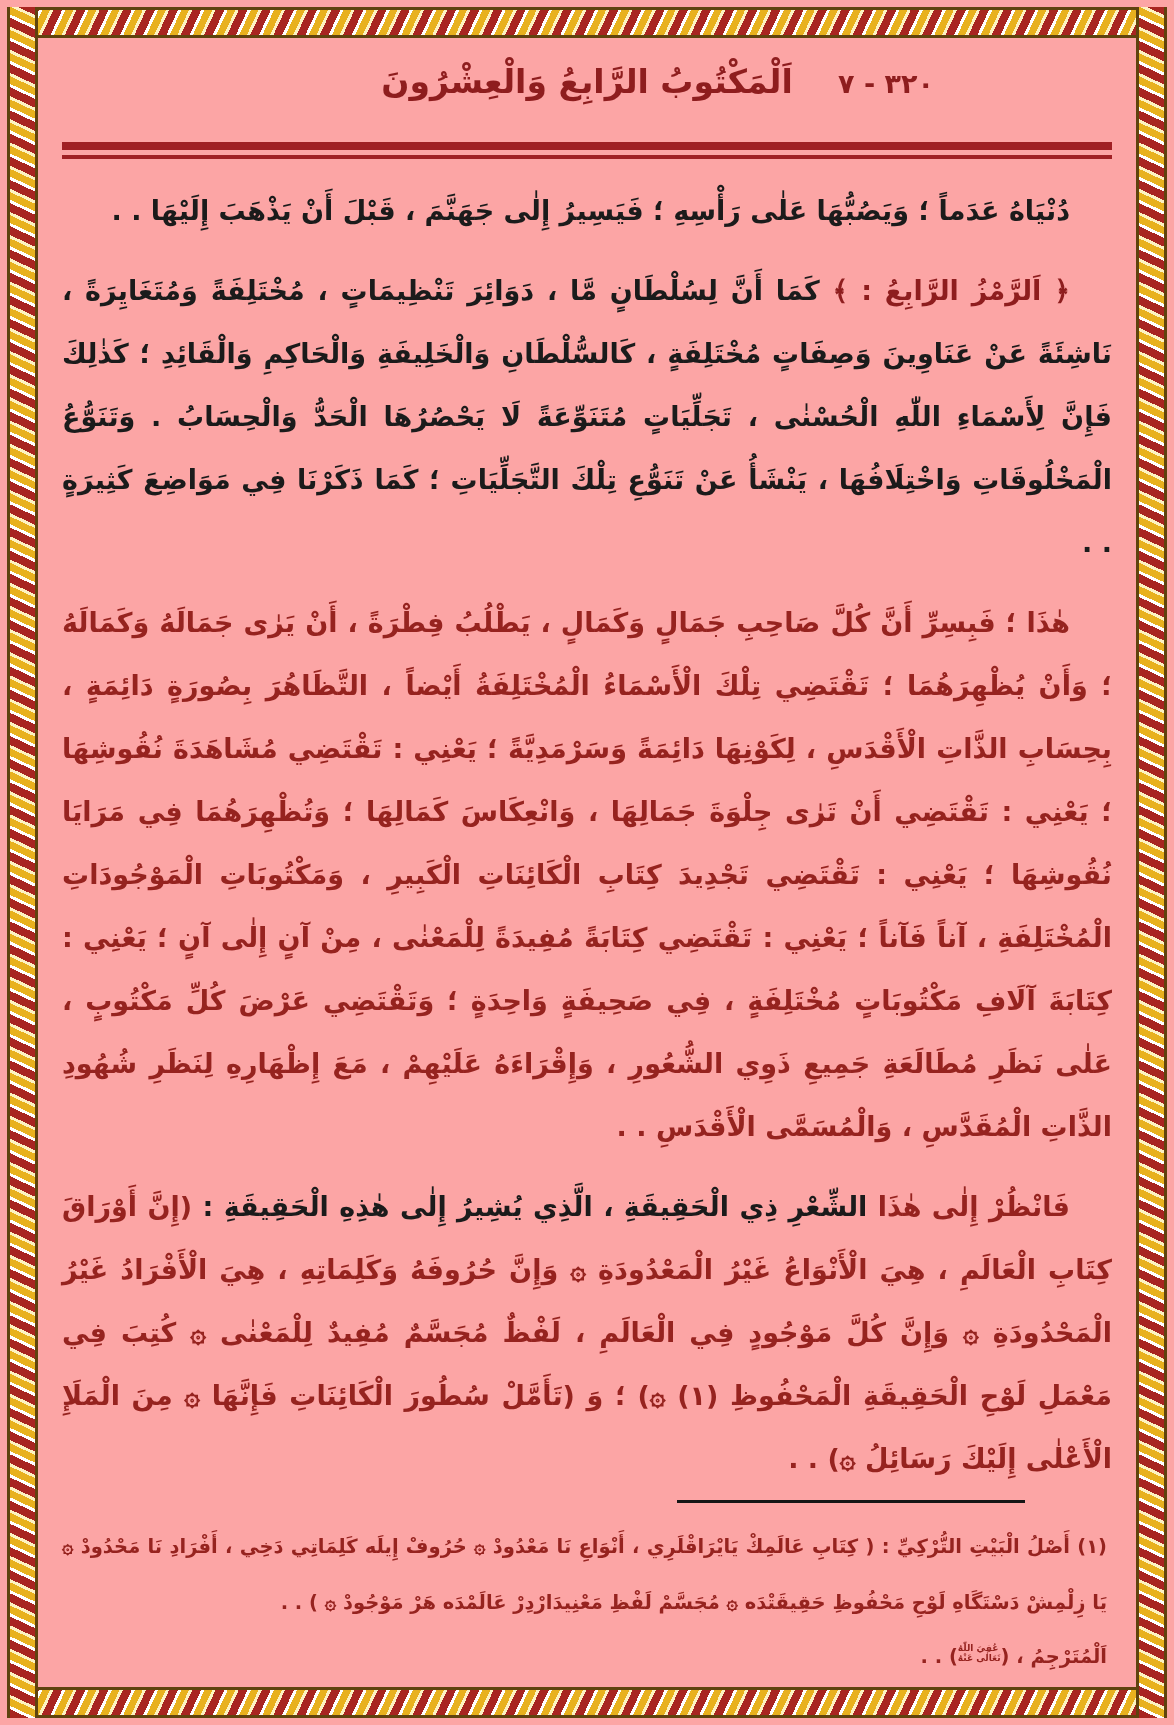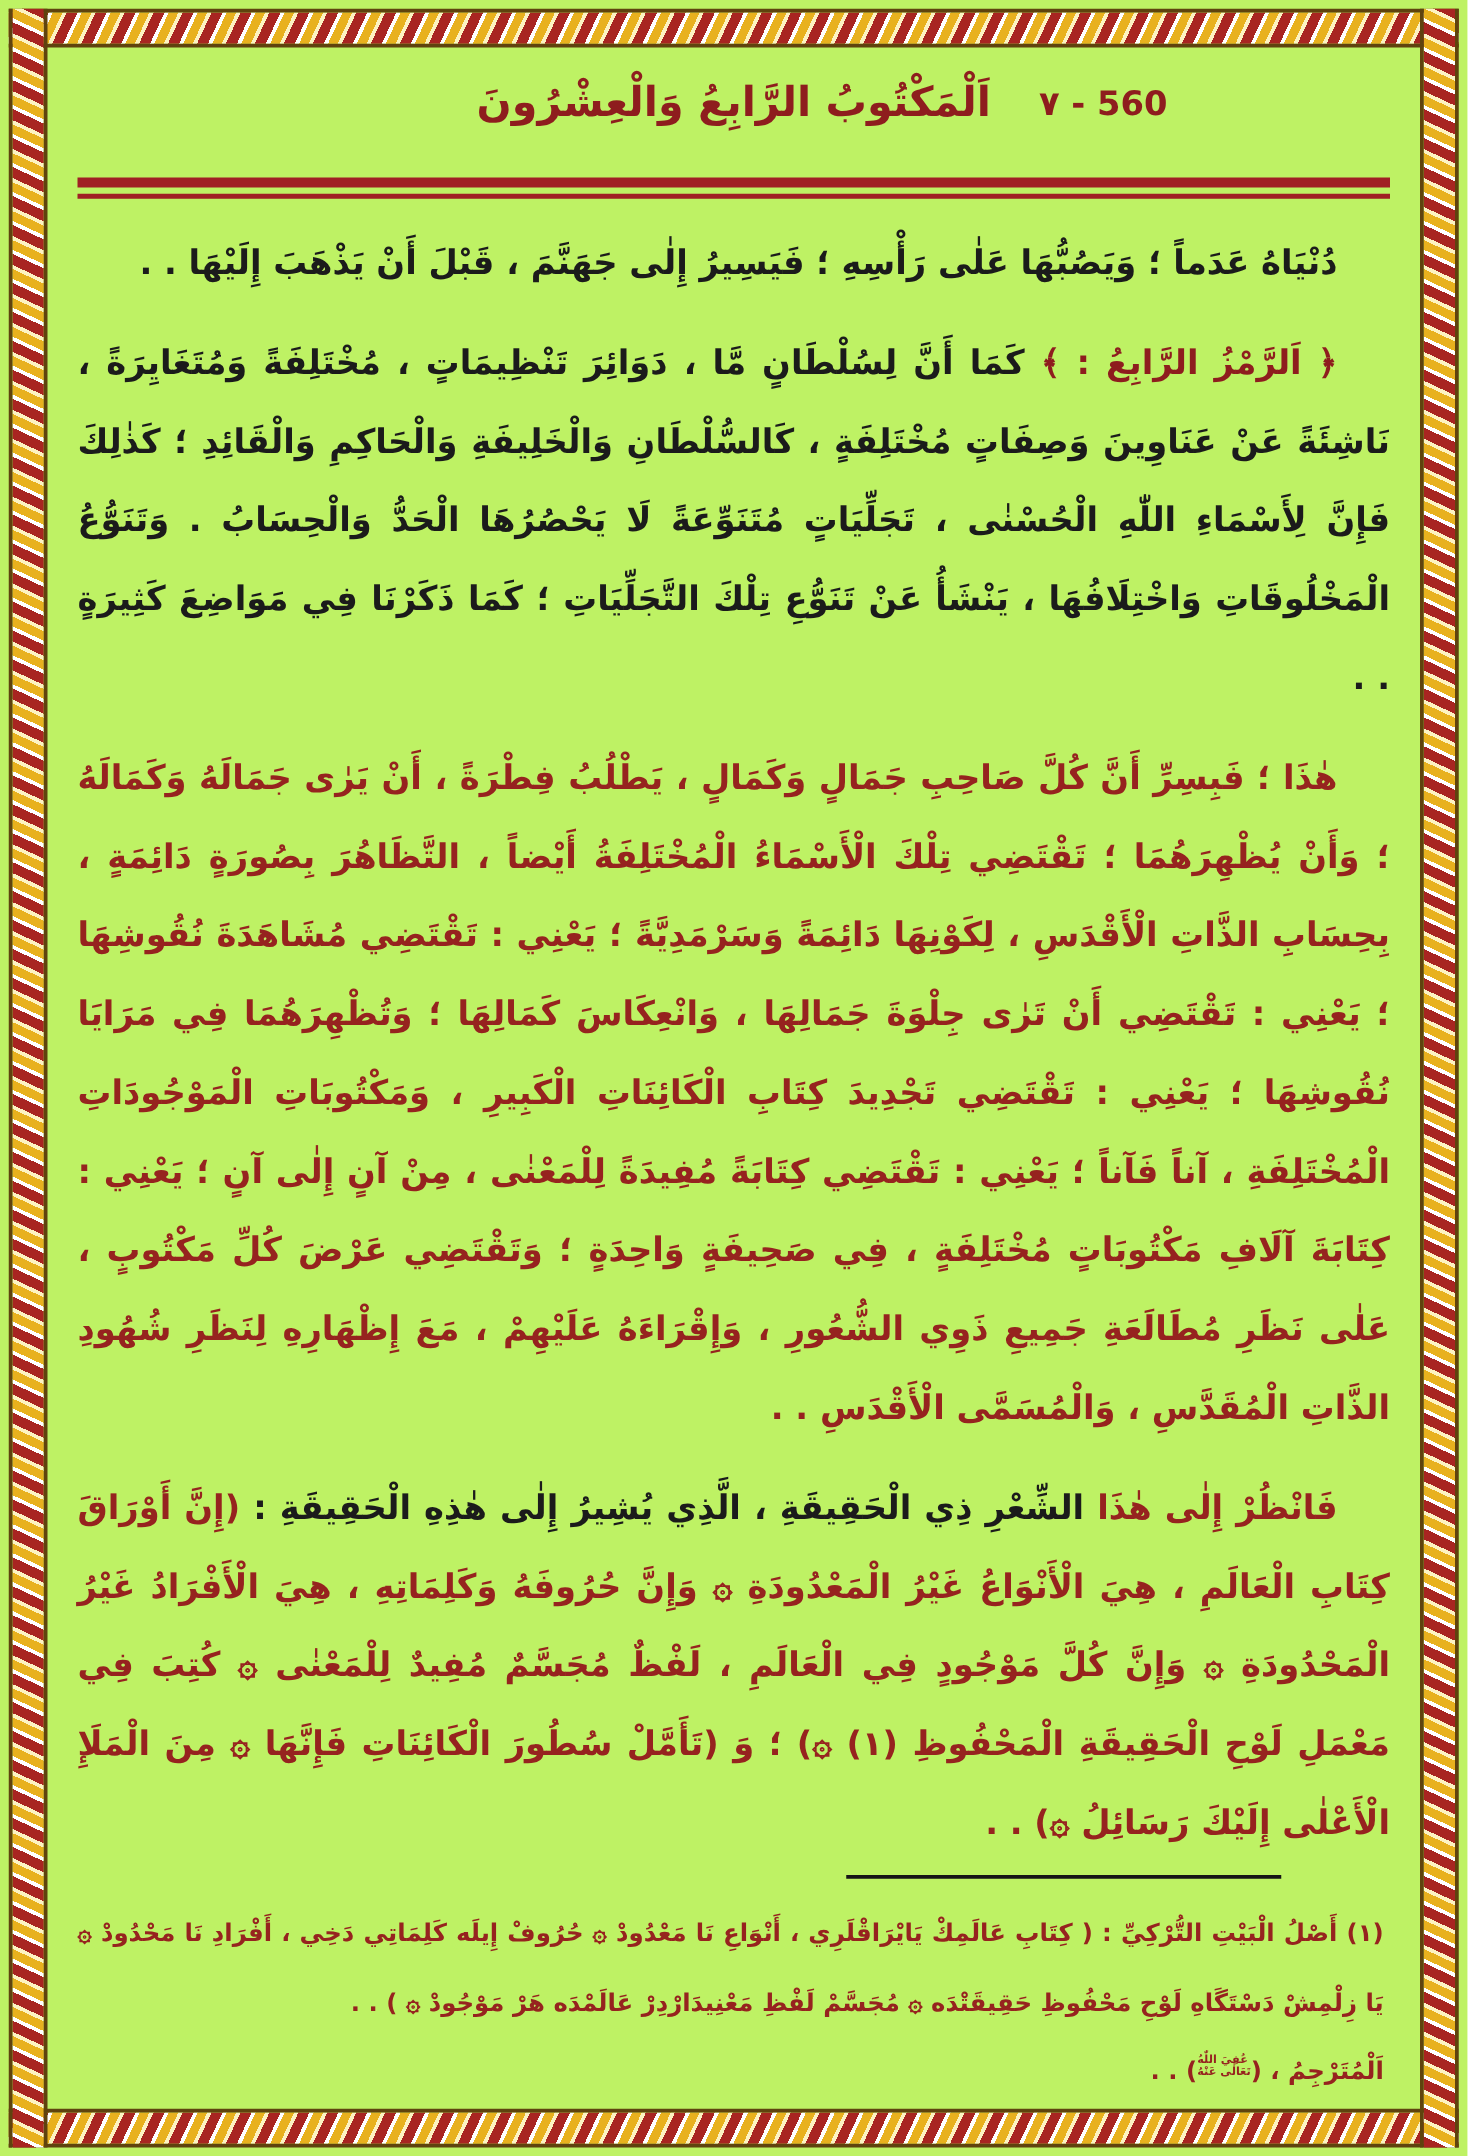--- a/index.html
+++ b/index.html
@@ -1,19 +1,19 @@
 <!DOCTYPE html>
 <html lang="ar" dir="rtl"><head>
 <meta charset="utf-8">
 <style>
   html,body { margin:0; padding:0; background:#ffffff; }
   .page {
     position:relative;
     width:1174px; height:1725px;
-    background:#bef264;
+    background:#fca5a5;
     font-family:"DejaVu Sans", sans-serif;
     overflow:hidden;
     margin:0 auto;
   }
   
   .bstrip { position:absolute; }
   .bh {
     left:7px; right:7px; height:25px;
     border-top:3px solid #5f430e; border-bottom:3px solid #5f430e;
     background:repeating-linear-gradient(115deg,
@@ -86,21 +86,21 @@
 
   <div class="bstrip bh bt"></div>
   <div class="bstrip bh bb"></div>
   <div class="bstrip bv bl"></div>
   <div class="bstrip bv br"></div>
 
   <div class="content">
 
     <div class="header">
       <div class="title">اَلْمَكْتُوبُ الرَّابِعُ وَالْعِشْرُونَ</div>
-      <div class="pagenum">560 - ٧</div>
+      <div class="pagenum">٣٢٠ - ٧</div>
     </div>
     <div class="hrule"></div>
 
     <div class="bodytext">
 
       <p><span>دُنْيَاهُ عَدَماً ؛ وَيَصُبُّهَا عَلٰى رَأْسِهِ ؛ فَيَسِيرُ إِلٰى جَهَنَّمَ ، قَبْلَ أَنْ يَذْهَبَ إِلَيْهَا . .</span></p>
 
       <p><span class="rumuz">﴿ اَلرَّمْزُ الرَّابِعُ : ﴾</span> <span>كَمَا أَنَّ لِسُلْطَانٍ مَّا ، دَوَائِرَ تَنْظِيمَاتٍ ، مُخْتَلِفَةً وَمُتَغَايِرَةً ، نَاشِئَةً عَنْ عَنَاوِينَ وَصِفَاتٍ مُخْتَلِفَةٍ ، كَالسُّلْطَانِ وَالْخَلِيفَةِ وَالْحَاكِمِ وَالْقَائِدِ ؛ كَذٰلِكَ فَإِنَّ لِأَسْمَاءِ اللّٰهِ الْحُسْنٰى ، تَجَلِّيَاتٍ مُتَنَوِّعَةً لَا يَحْصُرُهَا الْحَدُّ وَالْحِسَابُ . وَتَنَوُّعُ الْمَخْلُوقَاتِ وَاخْتِلَافُهَا ، يَنْشَأُ عَنْ تَنَوُّعِ تِلْكَ التَّجَلِّيَاتِ ؛ كَمَا ذَكَرْنَا فِي مَوَاضِعَ كَثِيرَةٍ . .</span></p>
 
       <p><span class="red">هٰذَا ؛ فَبِسِرِّ أَنَّ كُلَّ صَاحِبِ جَمَالٍ وَكَمَالٍ ، يَطْلُبُ فِطْرَةً ، أَنْ يَرٰى جَمَالَهُ وَكَمَالَهُ ؛ وَأَنْ يُظْهِرَهُمَا ؛ تَقْتَضِي تِلْكَ الْأَسْمَاءُ الْمُخْتَلِفَةُ أَيْضاً ، التَّظَاهُرَ بِصُورَةٍ دَائِمَةٍ ، بِحِسَابِ الذَّاتِ الْأَقْدَسِ ، لِكَوْنِهَا دَائِمَةً وَسَرْمَدِيَّةً ؛ يَعْنِي : تَقْتَضِي مُشَاهَدَةَ نُقُوشِهَا ؛ يَعْنِي : تَقْتَضِي أَنْ تَرٰى جِلْوَةَ جَمَالِهَا ، وَانْعِكَاسَ كَمَالِهَا ؛ وَتُظْهِرَهُمَا فِي مَرَايَا نُقُوشِهَا ؛ يَعْنِي : تَقْتَضِي تَجْدِيدَ كِتَابِ الْكَائِنَاتِ الْكَبِيرِ ، وَمَكْتُوبَاتِ الْمَوْجُودَاتِ الْمُخْتَلِفَةِ ، آناً فَآناً ؛ يَعْنِي : تَقْتَضِي كِتَابَةً مُفِيدَةً لِلْمَعْنٰى ، مِنْ آنٍ إِلٰى آنٍ ؛ يَعْنِي : كِتَابَةَ آلَافِ مَكْتُوبَاتٍ مُخْتَلِفَةٍ ، فِي صَحِيفَةٍ وَاحِدَةٍ ؛ وَتَقْتَضِي عَرْضَ كُلِّ مَكْتُوبٍ ، عَلٰى نَظَرِ مُطَالَعَةِ جَمِيعِ ذَوِي الشُّعُورِ ، وَإِقْرَاءَهُ عَلَيْهِمْ ، مَعَ إِظْهَارِهِ لِنَظَرِ شُهُودِ الذَّاتِ الْمُقَدَّسِ ، وَالْمُسَمَّى الْأَقْدَسِ . .</span></p>

